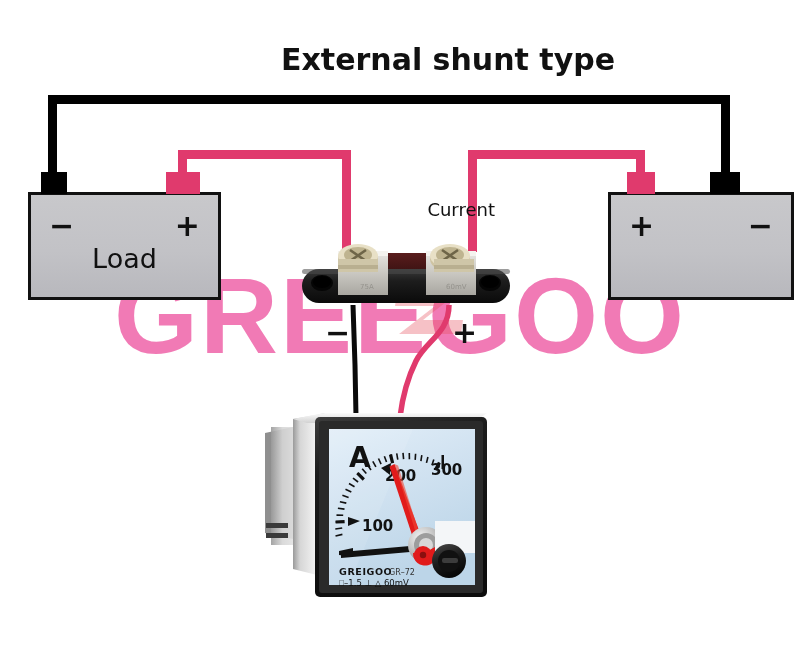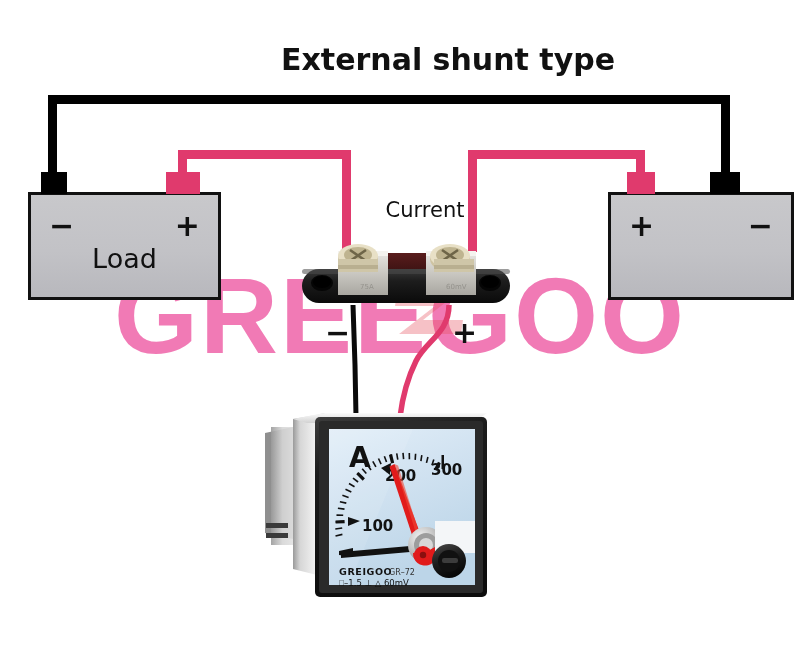--- a/index.html
+++ b/index.html
@@ -70,23 +70,23 @@
     position:absolute;left:0;right:0;top:48px;
     text-align:center;
     font-family:"DejaVu Sans", sans-serif;
     font-size:27px;
     color:#111;
   }
 
   
   .shuntlabel{
     position:absolute;left:355px;top:197px;width:140px;
-    text-align:center;
-    font-family:"DejaVu Sans", sans-serif;
-    font-size:21px;
+    text-align:right;
+    font-family:"DejaVu Sans", sans-serif;
+    font-size:18px;
     color:#111;
     line-height:26px;
     z-index:12;
   }
 
   
   .polarity{
     position:absolute;
     font-family:"DejaVu Sans", sans-serif;
     font-weight:bold;

